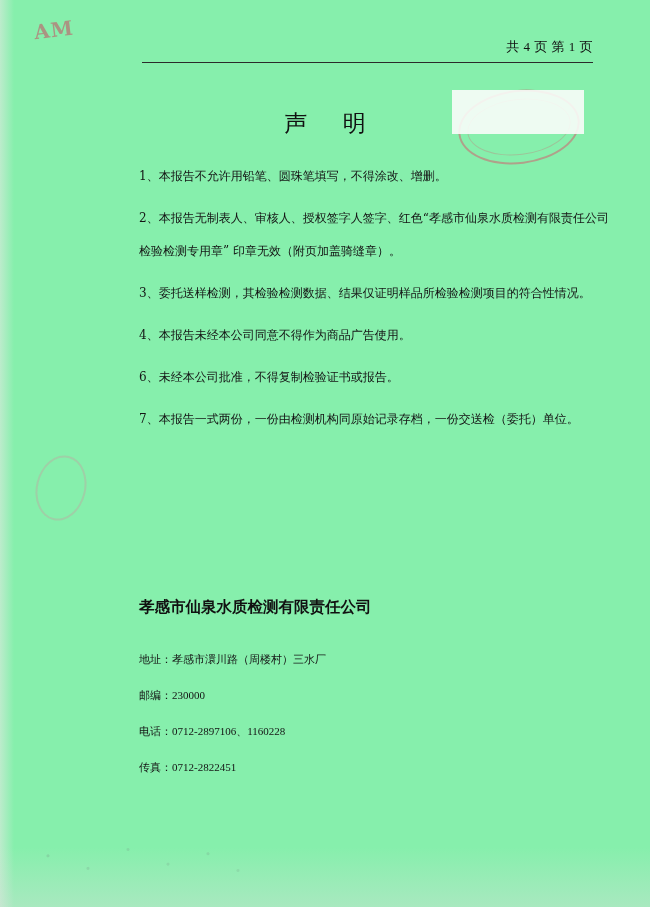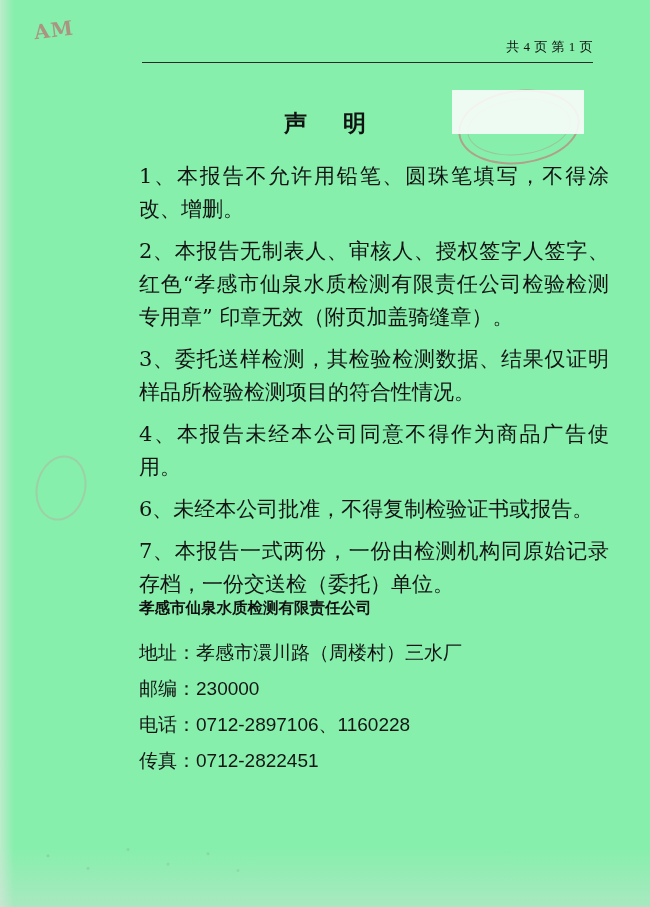--- a/index.html
+++ b/index.html
@@ -68,21 +68,21 @@
   }
 
   
   .doc-title {
     position: absolute;
     top: 108px;
     left: 0;
     right: 0;
     text-align: center;
     font-size: 23px;
-    font-weight: bold;
+    font-weight: normal;
     letter-spacing: 14px;
     text-indent: 14px;
     font-family: "DejaVu Serif", "Liberation Serif", serif;
     color: #111;
   }
 
   
   .stamp {
     position: absolute;
     top: 90px;
@@ -137,48 +137,48 @@
   }
 
   
   .clauses {
     position: absolute;
     top: 160px;
     left: 139px;
     width: 470px;
   }
   .clause {
-    font-size: 21px;
+    font-size: 12px;
     line-height: 33px;
     margin-bottom: 9px;
     text-align: justify;
     color: #141414;
     font-family: "DejaVu Serif", "Liberation Serif", serif;
   }
 
   
   .company {
     position: absolute;
     left: 139px;
     top: 592px;
     width: 470px;
   }
   .company-name {
     font-size: 15.5px;
     font-weight: bold;
     line-height: 32px;
-    margin-bottom: 11px;
+    margin-bottom: 17px;
     color: #111;
-    font-family: Liberation Sans, sans-serif;
+    font-family: Liberation Mono, monospace;
   }
   .company-line {
-    font-size: 19px;
+    font-size: 11px;
     line-height: 36px;
     color: #141414;
-    font-family: Liberation Sans, sans-serif;
+    font-family: Liberation Serif, serif;
   }
 </style>
 </head>
 <body>
 
 <div class="page">
 
   <div class="scan-edge-left"></div>
   <div class="scan-edge-bottom"></div>
   <div class="scan-speckle"></div>

